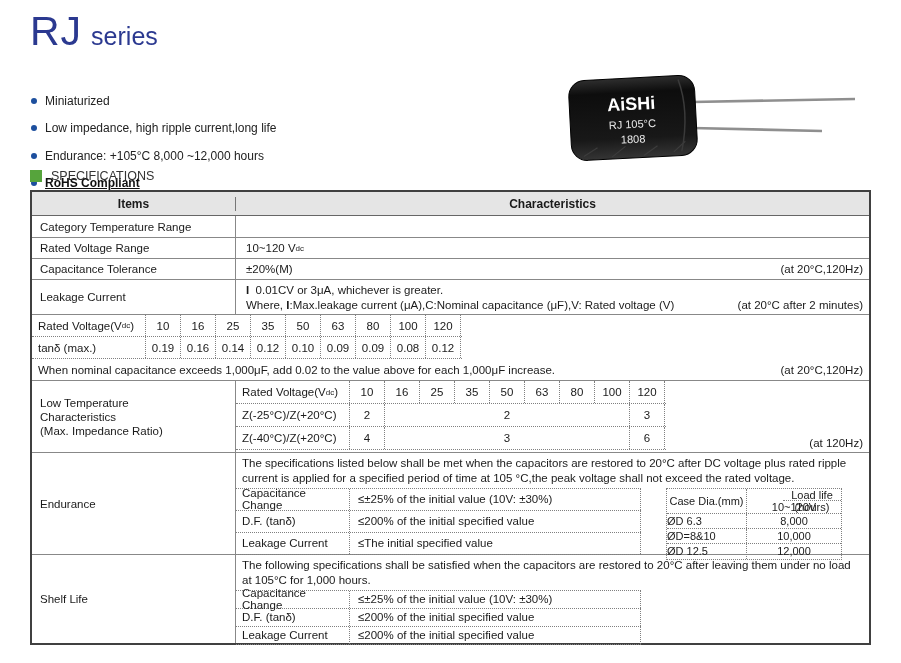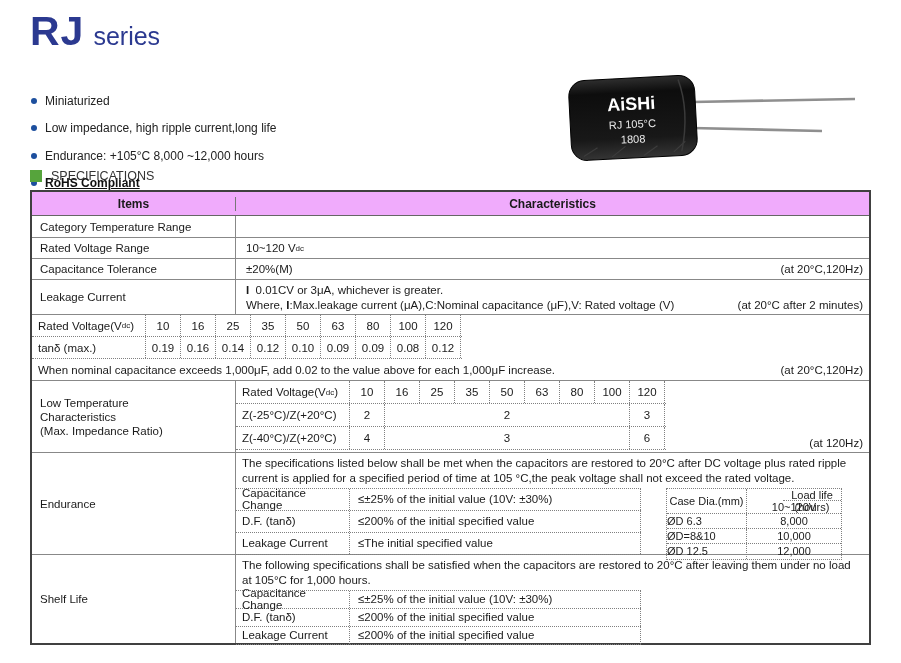--- a/index.html
+++ b/index.html
@@ -2,37 +2,37 @@
 <html><head>
 <meta charset="utf-8">
 <style>
   * { box-sizing: border-box; margin: 0; padding: 0; }
   html,body { width:901px; height:663px; background:#ffffff; overflow:hidden;
     font-family:"Liberation Sans", sans-serif; color:#1a1a1a; }
   .page { position:relative; width:901px; height:663px; }
 
   
   .title { position:absolute; left:30px; top:8px; display:flex; align-items:baseline; color:#2b3990; }
-  .title-main { font-size:41px; font-weight:bold; letter-spacing:1px; }
+  .title-main { font-size:41px; font-weight:normal; letter-spacing:1px; }
   .title-sub  { font-size:25px; margin-left:9px; }
 
   .features { position:absolute; left:31px; top:83px; }
   .feature { display:flex; align-items:center; height:19.5px; font-size:12px; color:#222;margin-top:8px; }
   .feature .dot { width:6px; height:6px; border-radius:50%; background:#1d4f9e; margin-right:8px; flex:none; }
   .feature.bold { font-weight:bold; color:#101010;text-decoration:underline; }
 
   .section-head { position:absolute; left:30px; top:169px; display:flex; align-items:center; font-size:12.5px; color:#333; }
   .green-sq { width:12px; height:12px; background:#56a43c; margin-right:9px; }
 
   
   .cap-wrap { position:absolute; left:552px; top:66px; width:345px; height:112px; }
 
   
   .spec-table { position:absolute; left:30px; top:190px; width:841px; border:2px solid #404040; font-size:11.5px; }
-  .thead { display:flex; height:24px; background:#f0abfc; border-bottom:1px solid #666;
+  .thead { display:flex; height:24px; background:#e5e5e5; border-bottom:1px solid #666;
            font-weight:bold; font-size:12px;align-items:center; }
   .col-items { width:204px; border-right:1px solid #777; display:flex; align-items:center; justify-content:center; }
   .col-chars { flex:1; display:flex; align-items:center; justify-content:center; }
 
   .trow { display:flex; border-bottom:1px solid #888; }
   .trow:last-child { border-bottom:none; }
   .label-cell { width:204px; border-right:1px solid #888; padding-left:8px;
                 display:flex; flex-direction:column; justify-content:center; line-height:14px; }
   .char-cell { flex:1; position:relative; }
   .char-cell.simple { display:flex; align-items:center; padding:0 6px 0 10px; }

